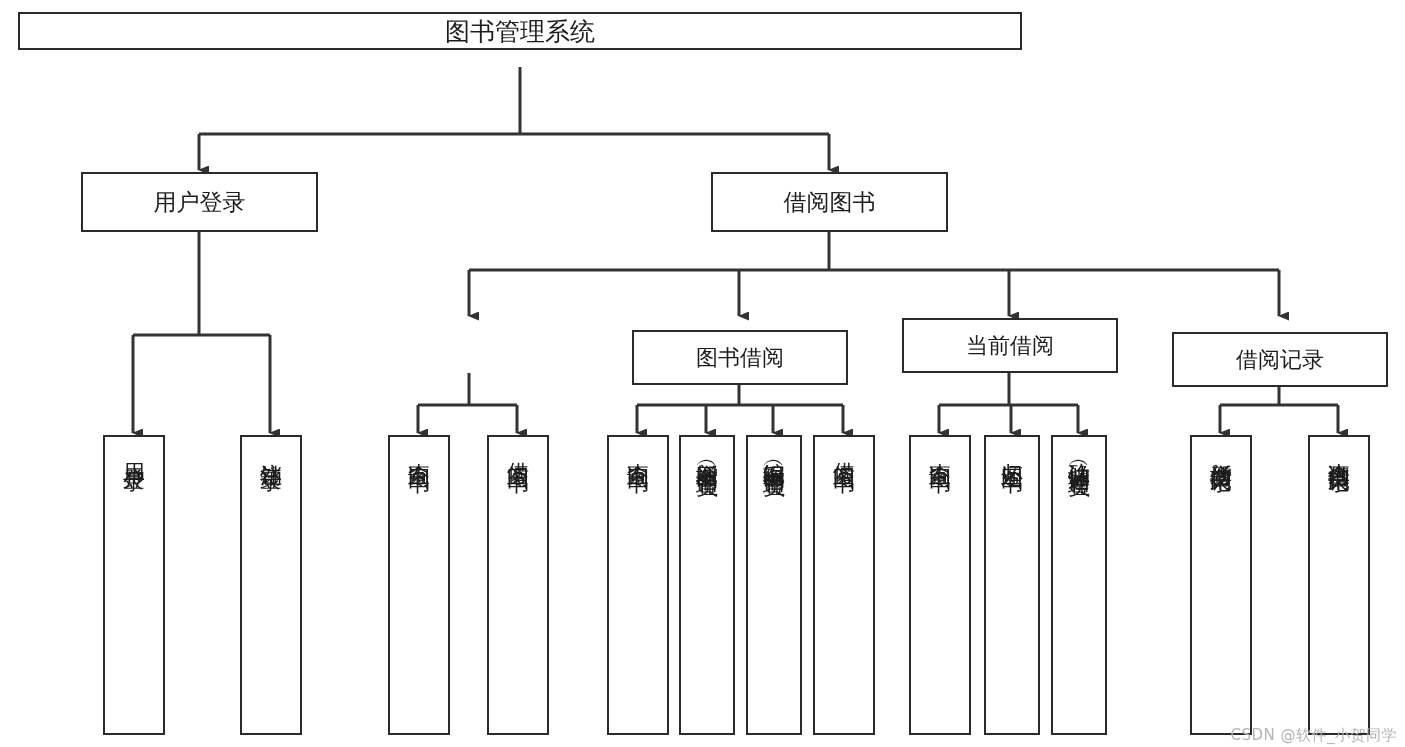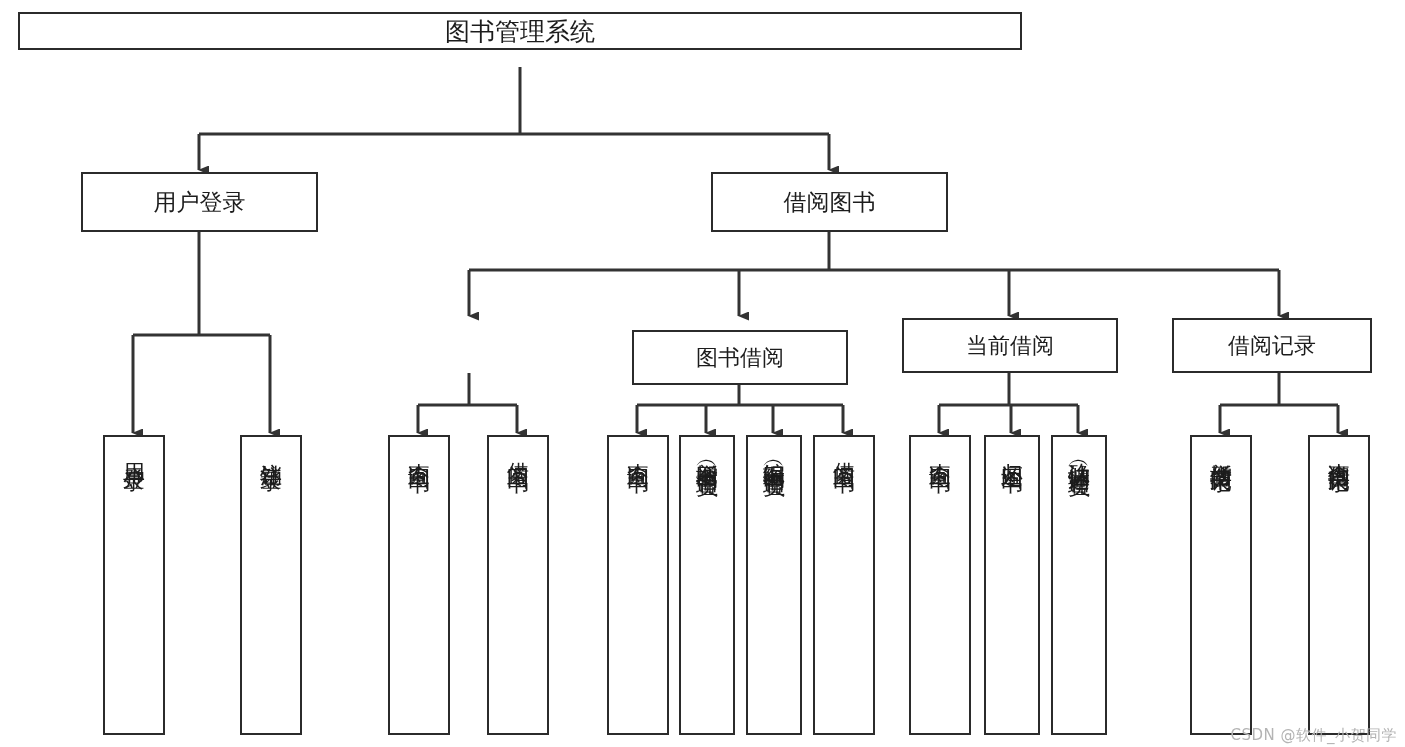--- a/index.html
+++ b/index.html
@@ -131,21 +131,21 @@
   <div class="node level2" style="left: 711px; top: 172px; width: 237px; height: 60px;">
     <span>借阅图书</span>
   </div>
 
   <div class="node level3" style="left: 632px; top: 318px; width: 216px; height: 55px; margin-top: 12px;">
     <span>图书借阅</span>
   </div>
   <div class="node level3" style="left: 902px; top: 318px; width: 216px; height: 55px; justify-content: center;">
     <span>当前借阅</span>
   </div>
-  <div class="node level3" style="left: 1172px; top: 318px; width: 200px; height: 55px;">
+  <div class="node level3" style="left: 1172px; top: 332px; width: 216px; height: 55px;">
     <span>借阅记录</span>
   </div>
 
   <div id="leaf-container">
       <div class="node leaf" style="left: 103px; top: 435px; width: 62px; height: 300px;">
         <span class="vtext">用户登录</span>
       </div>
       <div class="node leaf" style="left: 240px; top: 435px; width: 62px; height: 300px;">
         <span class="vtext">注销登录</span>
       </div>

